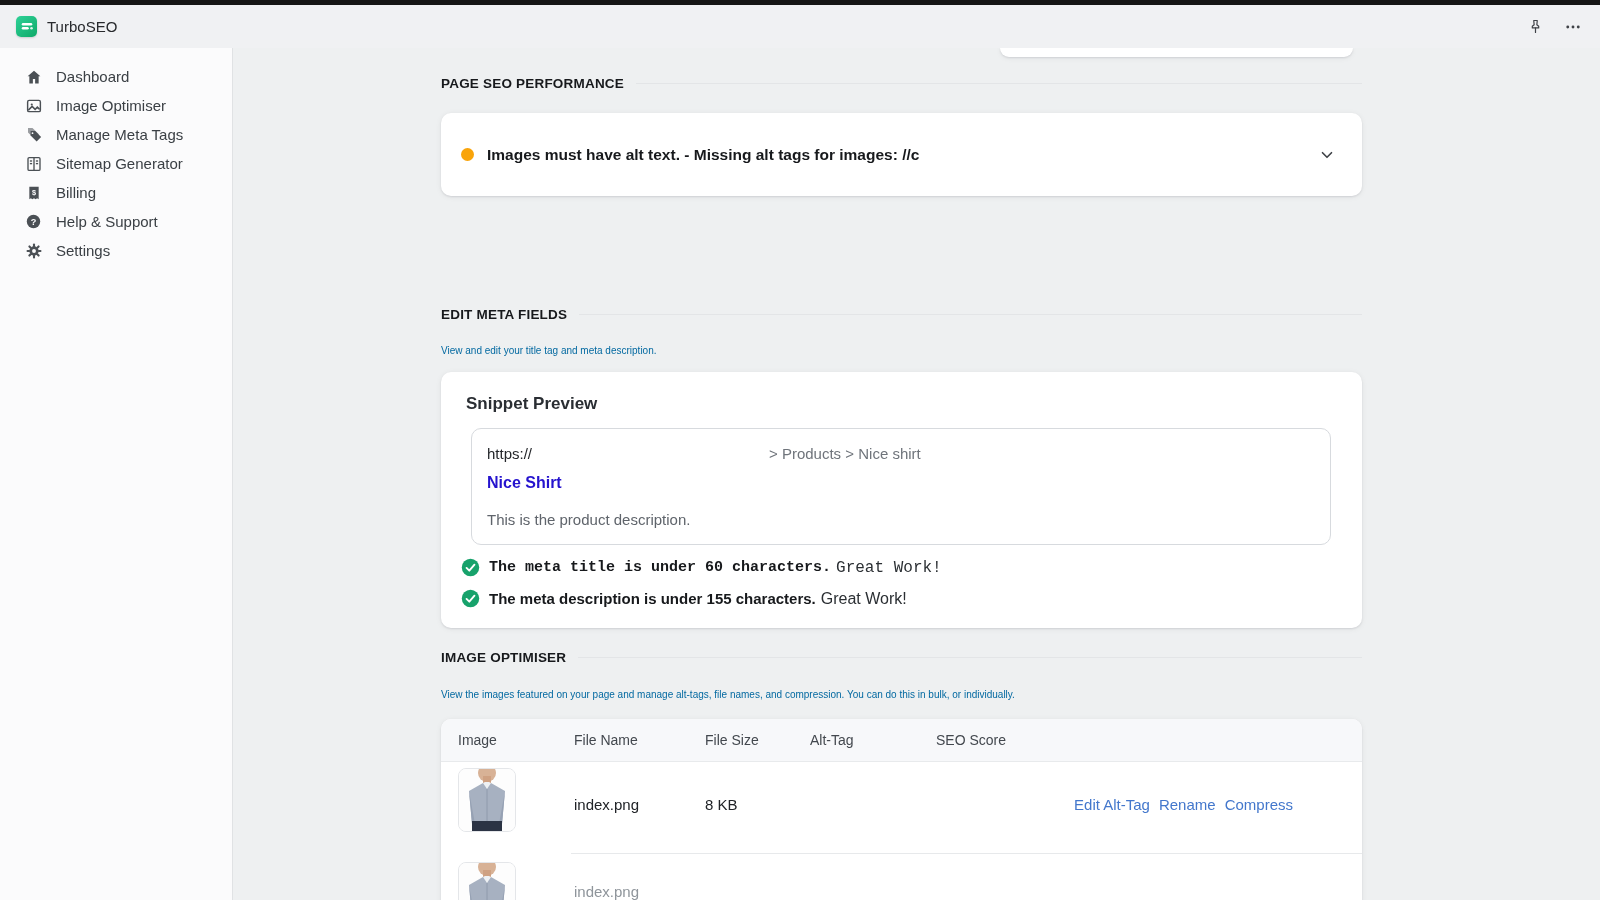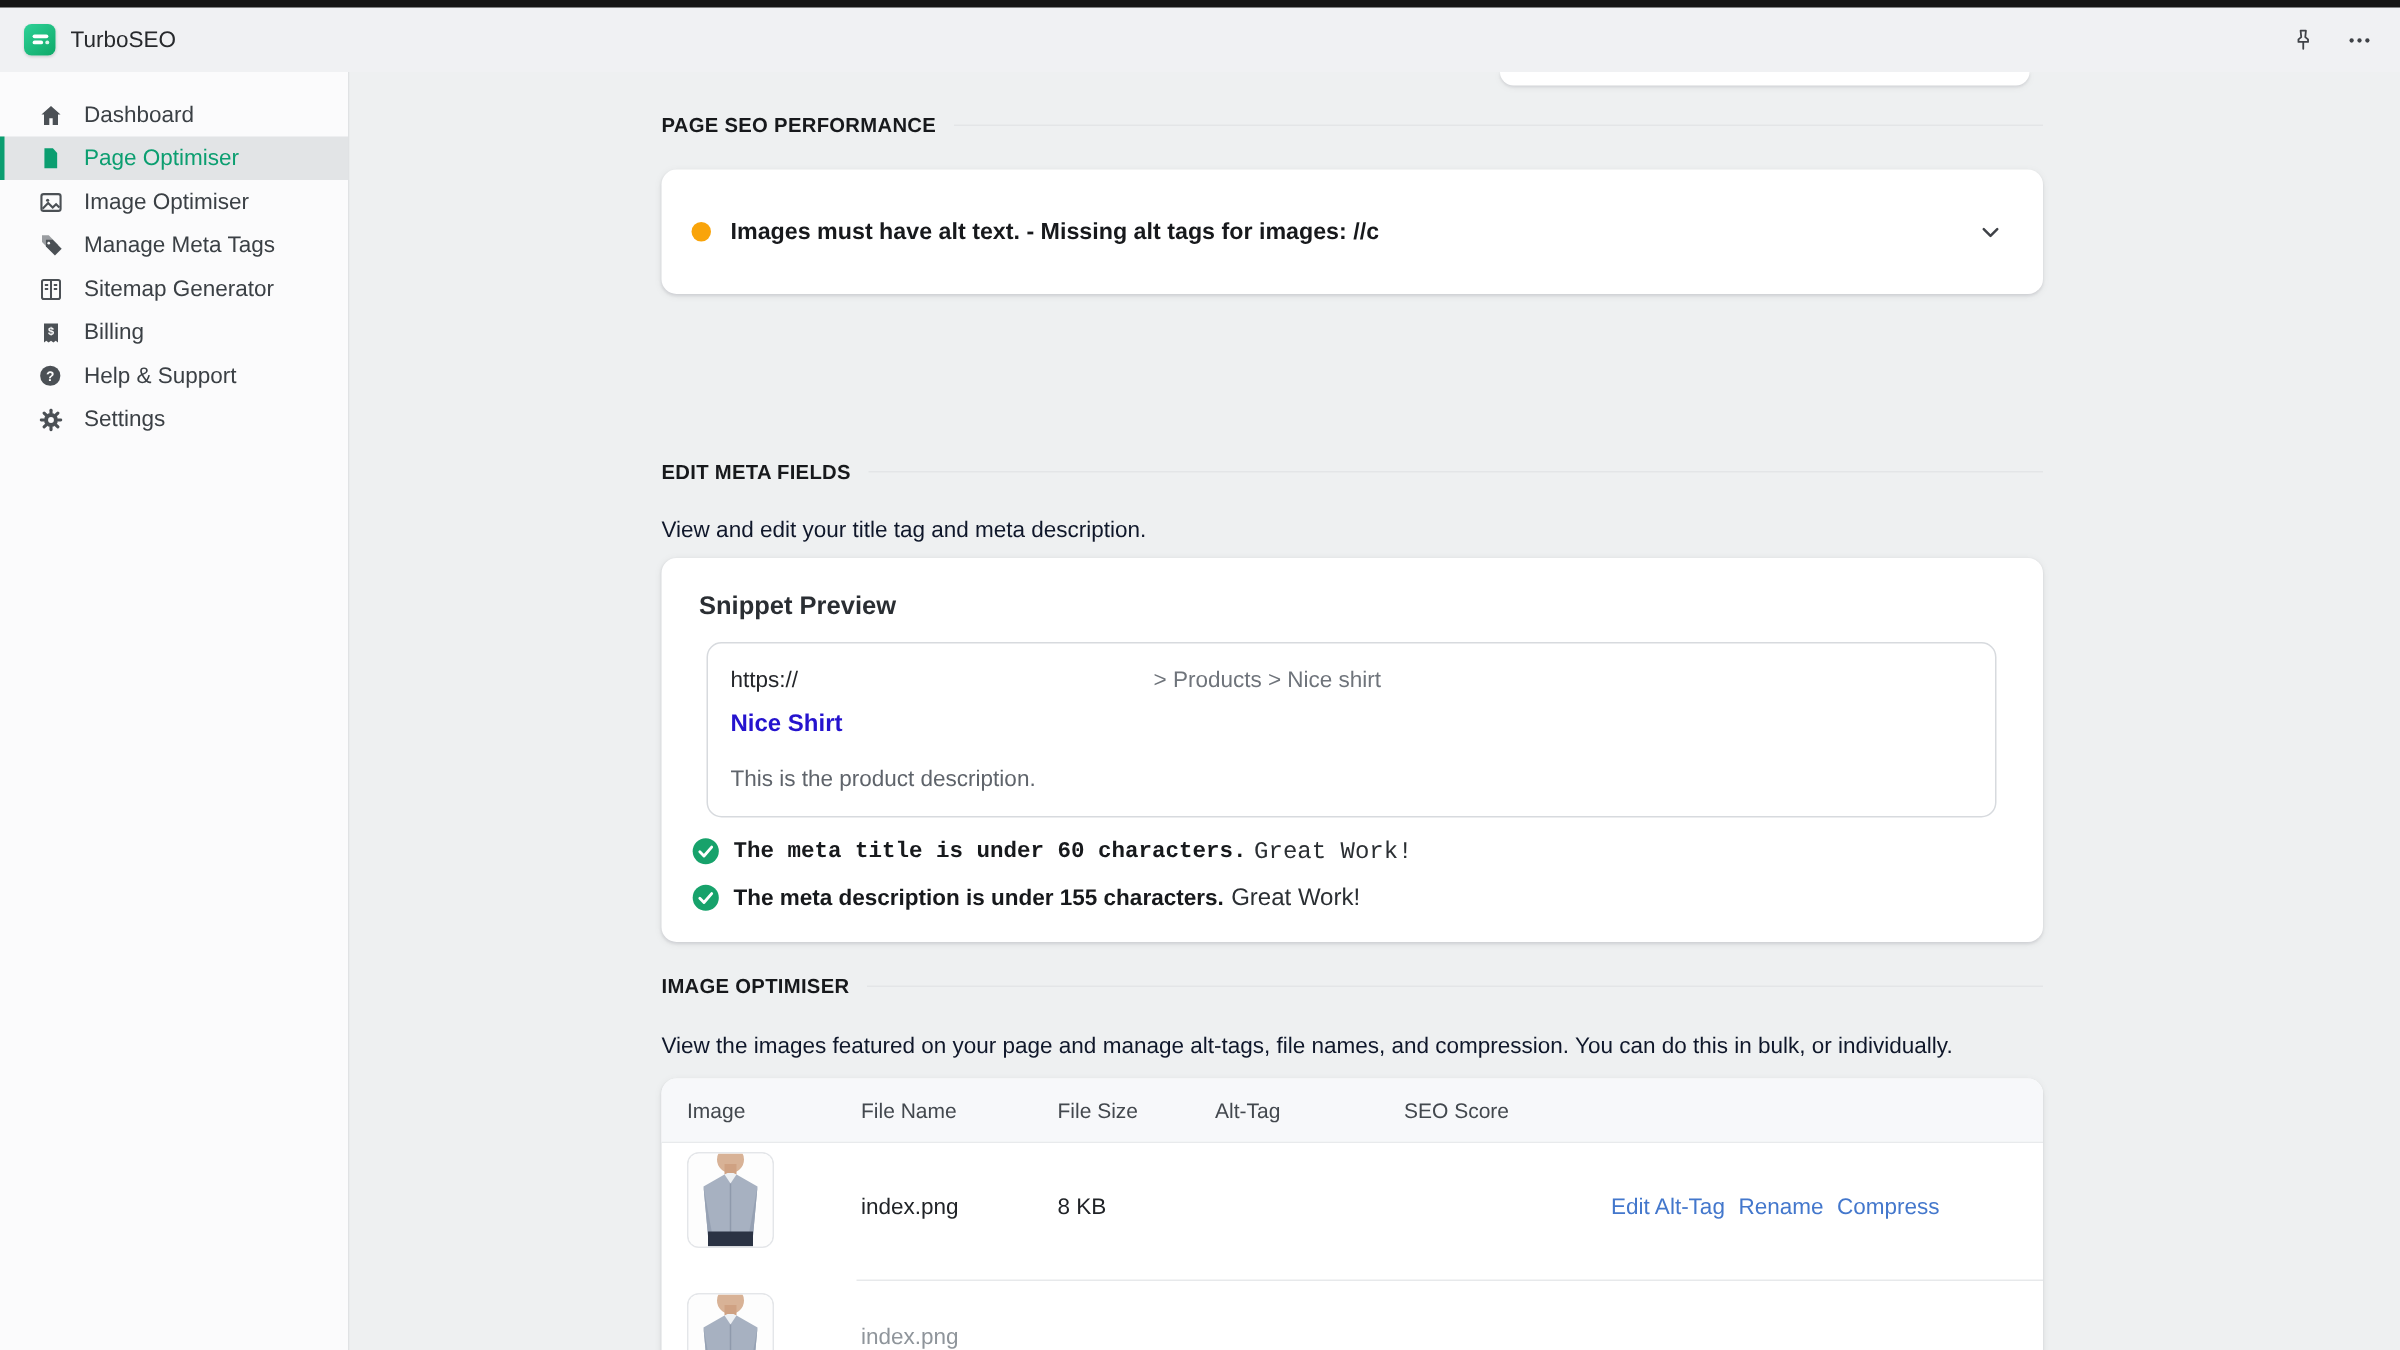--- a/index.html
+++ b/index.html
@@ -44,21 +44,21 @@
   .main { position:absolute; left:234px; top:48px; right:0; bottom:0; background:#eef0f1; overflow:hidden; }
   .partial-card {
     position:absolute; left:766px; top:0; width:353px; height:9px;
     background:#fff; border-radius:0 0 14px 14px; box-shadow:0 2px 4px rgba(0,0,0,.08);
   }
   .section-heading {
     position:absolute; left:207px; width:921px; display:flex; align-items:center; gap:12px;
     font-size:13.5px; font-weight:bold; color:#17191c; letter-spacing:.2px;
   }
   .section-heading .rule { flex:1; height:1px; background:#e3e5e7; }
-  .section-desc { position:absolute; left:207px; width:921px; font-size:15px; color:#0f172a; }
+  .section-desc { position:absolute; left:207px; width:921px; font-size:10px; color:#0369a1; }
   .card-shadow { box-shadow:0 1px 2px rgba(16,24,40,.10), 0 1px 6px rgba(16,24,40,.06); }
   
   .acc-card {
     position:absolute; left:207px; width:921px; background:#fff; border-radius:10px;
     display:flex; align-items:center; padding:0 26px 0 20px; cursor:pointer;
   }
   .dot { width:13px; height:13px; border-radius:50%; background:#f9a40a; margin-right:13px; flex:0 0 13px; }
   .acc-text { font-size:15.5px; font-weight:bold; color:#17191c; white-space:nowrap; overflow:hidden; }
   .chev { margin-left:auto; width:18px; height:18px; flex:0 0 18px; }
   
@@ -136,28 +136,20 @@
 
   <div class="nav-item">
     <span class="nicon">
       <svg width="18" height="18" viewBox="0 0 24 24" fill="#4b5055">
           <path d="M12 3.5l8.5 7.5h-2.3v9.5h-4.7v-6h-3v6H5.8V11H3.5z"></path>
         </svg>
     </span>
     <span>Dashboard</span>
   </div>
 
-  <div class="nav-item active">
-    <span class="nicon">
-      <svg width="17" height="17" viewBox="0 0 24 24" fill="#0b9e70">
-          <path d="M6.5 2.5h8l4 4.5v14.5h-12z"></path>
-        </svg>
-    </span>
-    <span>Page Optimiser</span>
-  </div>
 
   <div class="nav-item">
     <span class="nicon">
       <svg width="18" height="18" viewBox="0 0 24 24" fill="none" stroke="#4b5055" stroke-width="1.9">
         <rect x="3.5" y="4.5" width="17" height="15" rx="2"></rect>
         <circle cx="9" cy="10" r="1.4" fill="#4b5055" stroke="none"></circle>
         <path d="M4.5 17.5l5-5 4 4 3-3 3 3"></path>
       </svg>
     </span>
     <span>Image Optimiser</span>

